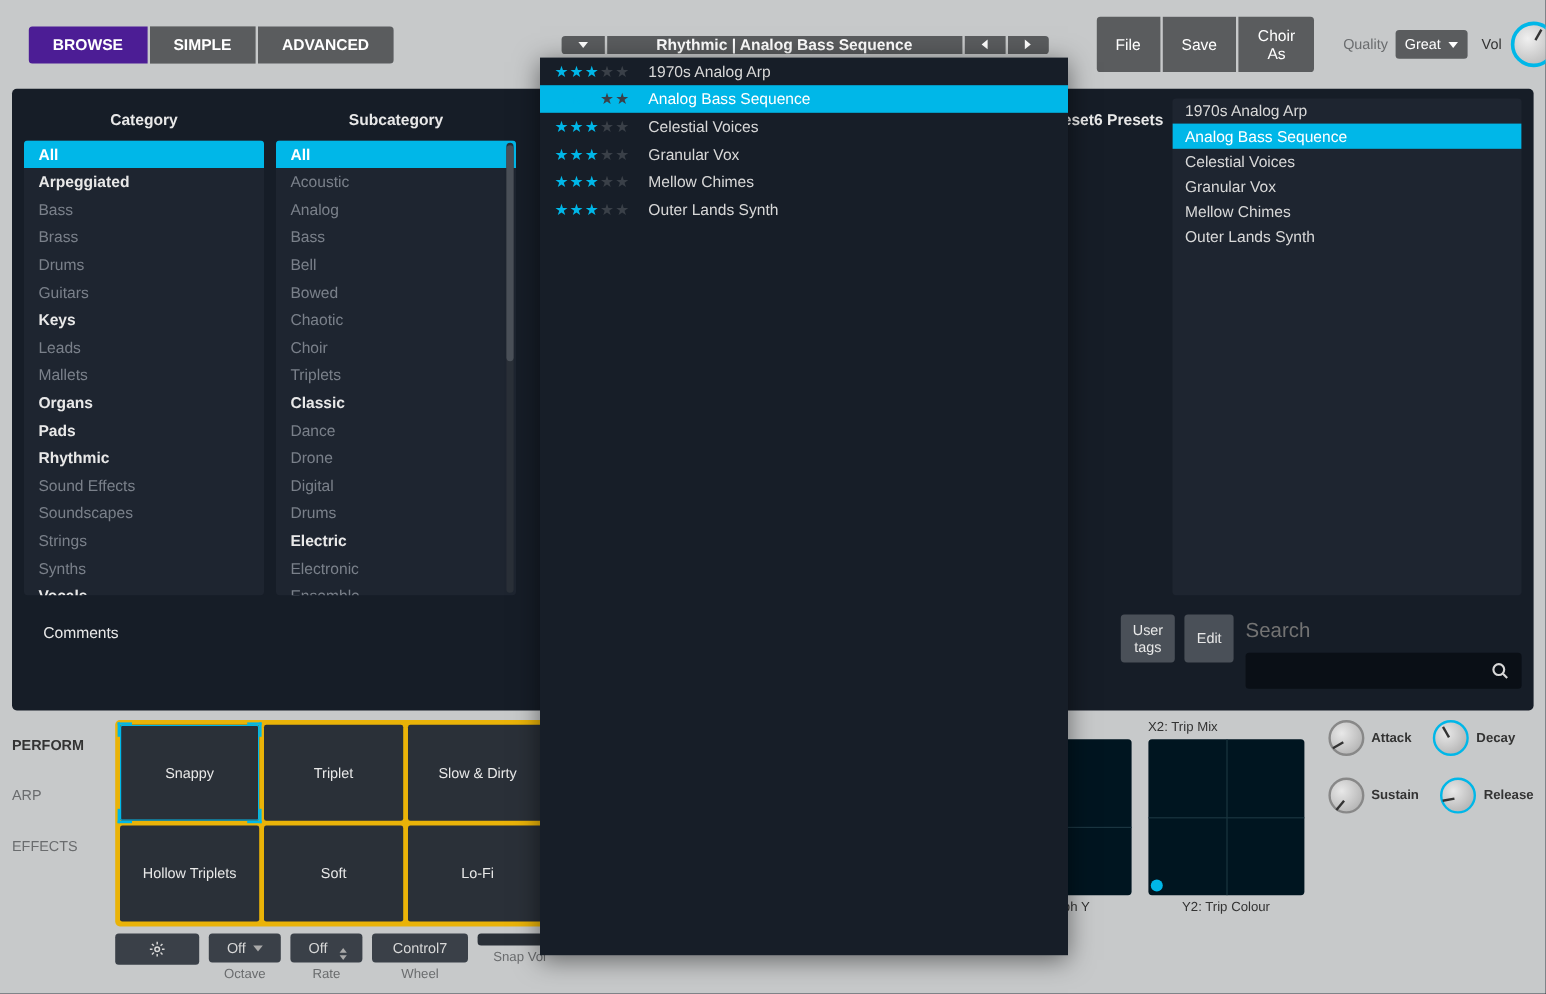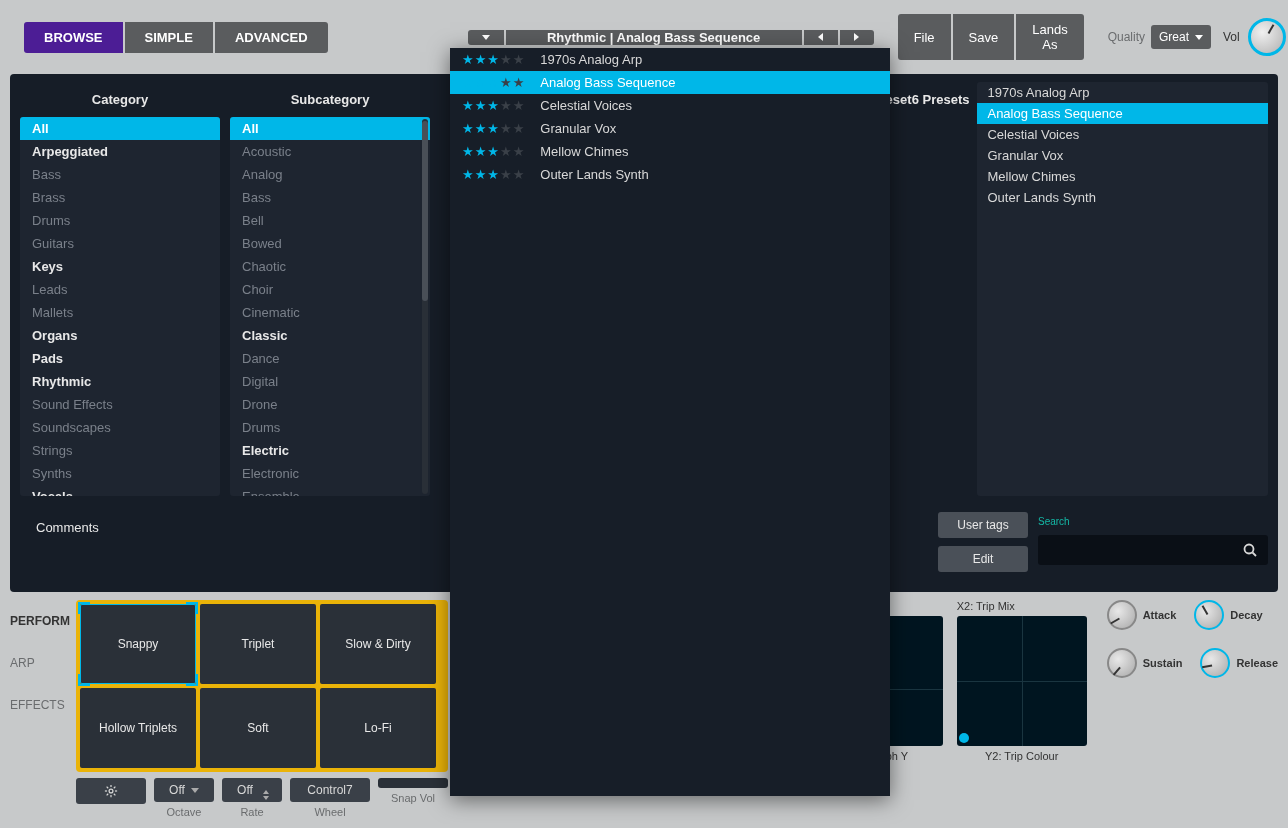--- a/index.html
+++ b/index.html
@@ -11,21 +11,21 @@
 .tab.active { background: #4c1d95; }
 .tab:first-child { border-radius: 3px 0 0 3px; }
 .tab:last-child { border-radius: 0 3px 3px 0; }
 
 .preset-nav { display: flex; margin-left: 128px; }
 .preset-dd { background: #5a5c5e; width: 36px; display:flex; align-items:center; justify-content:center; border-radius:3px 0 0 3px; cursor:pointer; }
 .preset-title { background: #5a5c5e; color:#fff; font-size:13px; font-weight:600; width: 296px; display:flex; align-items:center; justify-content:center; margin-left:2px; }
 .nav-btn { background:#5a5c5e; width:34px; display:flex; align-items:center; justify-content:center; margin-left:2px; cursor:pointer; }
 .nav-btn:last-child { border-radius: 0 3px 3px 0; }
 
-.filebtns { display:flex; gap:2px; margin-left:12px; }
+.filebtns { display:flex; gap:2px; margin-left:28px; }
 .fbtn { background:#5a5c5e; color:#fff; padding:8px 16px; font-size:13px; font-weight:500; border:none; cursor:pointer; }
 .fbtn:first-child { border-radius:3px 0 0 3px; }
 .fbtn:last-child { border-radius:0 3px 3px 0; }
 
 .quality { margin-left:12px; display:flex; align-items:center; gap:6px; color:#6a6c6e; font-size:12px; }
 .quality-sel { background:#5a5c5e; color:#fff; padding:5px 8px; border-radius:3px; display:flex; align-items:center; gap:6px; font-size:12px; cursor:pointer; }
 
 .vol { margin-left:auto; display:flex; align-items:center; gap:8px; color:#333; font-size:12px; }
 .knob { width:38px; height:38px; border-radius:50%; background: radial-gradient(circle at 35% 35%, #f0f0f0, #b0b0b0); border:3px solid #00b7e8; position:relative; }
 .knob-s { width:30px; height:30px; border-radius:50%; background: radial-gradient(circle at 35% 35%, #e8e8e8, #a8a8a8); border:2px solid #888; position:relative; }
@@ -51,37 +51,37 @@
 .preset-row.sel .pname { color:#fff; }
 .stars { display:flex; gap:1px; }
 .star { font-size:13px; color:#3a4048; }
 .star.on { color:#00b7e8; }
 .pname { color:#d8d8d8; font-size:13px; }
 
 .browser-bottom { display:flex; padding:8px 10px 14px 10px; gap:10px; align-items:flex-start; }
 .comments { flex:0 0 410px; }
 .comments-hdr { color:#e8e8e8; font-size:13px; padding:8px 16px; }
 .tag-area { flex:1; }
-.tag-btns { flex:0 0 90px; display:flex; flex-direction:column; gap:8px; }
+.tag-btns { flex:0 0 90px; display:flex; gap:8px; }
 .tbtn { background:#4a5058; color:#e8e8e8; padding:6px 10px; border:none; border-radius:3px; font-size:12px; cursor:pointer; }
 .search-area { flex:0 0 230px; }
-.search-lbl { color:#14b8a6; font-size:10px; padding:4px 0; }
+.search-lbl { color:#737373; font-size:17px; padding:4px 0; }
 .search-box { background:#0a0f16; border-radius:3px; height:30px; display:flex; align-items:center; justify-content:flex-end; padding:0 10px; margin-top:4px; }
 
 
 .dropdown { position:absolute; left:450px; top:48px; width:440px; background:#171e28; z-index:100; box-shadow:0 4px 20px rgba(0,0,0,0.5); }
 .dd-row { display:flex; align-items:center; padding:4px 12px; gap:16px; cursor:pointer; }
 .dd-row.sel { background:#00b7e8; }
 .dd-row.sel .dd-name { color:#fff; }
 .dd-name { color:#d8d8d8; font-size:13px; }
 .dd-body { height:610px; }
 
 
 .perform { display:flex; margin:8px 10px 0 0; }
-.perf-tabs { width:76px; display:flex; flex-direction:column; }
+.perf-tabs { width:96px; display:flex; flex-direction:column; }
 .ptab { padding:14px 10px; font-size:12px; color:#6a6c6e; cursor:pointer; }
 .ptab.active { color:#333; font-weight:600; }
 .perf-body { flex:1; display:flex; gap:12px; }
 
 .pad-area { display:flex; flex-direction:column; gap:6px; }
 .pad-grid { display:grid; grid-template-columns: repeat(3, 116px); grid-template-rows: repeat(2, 80px); gap:4px; background:#eab308; padding:4px; border-radius:4px; }
 .pad { background:#2a3038; display:flex; align-items:center; justify-content:center; color:#e8e8e8; font-size:12px; font-weight:500; cursor:pointer; border-radius:2px; position:relative; }
 .pad.sel { box-shadow: inset 0 0 0 1px #00b7e8; }
 .pad.sel::before, .pad.sel::after { content:''; position:absolute; width:10px; height:10px; border:2px solid #00b7e8; }
 .pad.sel::before { top:-2px; left:-2px; border-right:none; border-bottom:none; }
@@ -137,21 +137,21 @@
         <span class="chev left"></span>
       </div>
     <div class="nav-btn">
         <span class="chev right"></span>
       </div>
   </div>
 
   <div class="filebtns">
     <button class="fbtn">File</button>
     <button class="fbtn">Save</button>
-    <button class="fbtn">Lands As</button>
+    <button class="fbtn">Choir As</button>
   </div>
 
   <div class="quality">
     <span>Quality</span>
     <div class="quality-sel">
       <span>Great</span>
       <span class="chev down"></span>
     </div>
   </div>
 
@@ -191,25 +191,25 @@
       <div class="col-hdr">Subcategory</div>
       <div class="col-list" id="sub-list">
         <div class="col-item sel">All</div>
           <div class="col-item">Acoustic</div>
           <div class="col-item">Analog</div>
           <div class="col-item">Bass</div>
           <div class="col-item">Bell</div>
           <div class="col-item">Bowed</div>
           <div class="col-item">Chaotic</div>
           <div class="col-item">Choir</div>
-          <div class="col-item">Cinematic</div>
+          <div class="col-item">Triplets</div>
           <div class="col-item bold">Classic</div>
           <div class="col-item">Dance</div>
+          <div class="col-item">Drone</div>
           <div class="col-item">Digital</div>
-          <div class="col-item">Drone</div>
           <div class="col-item">Drums</div>
           <div class="col-item bold">Electric</div>
           <div class="col-item">Electronic</div>
           <div class="col-item">Ensemble</div>
           <div class="scroll-track">
             <div class="scroll-thumb" style="top:2px;height:180px"></div>
           </div>
       </div>
     </div>
     <div style="flex:1"></div>

